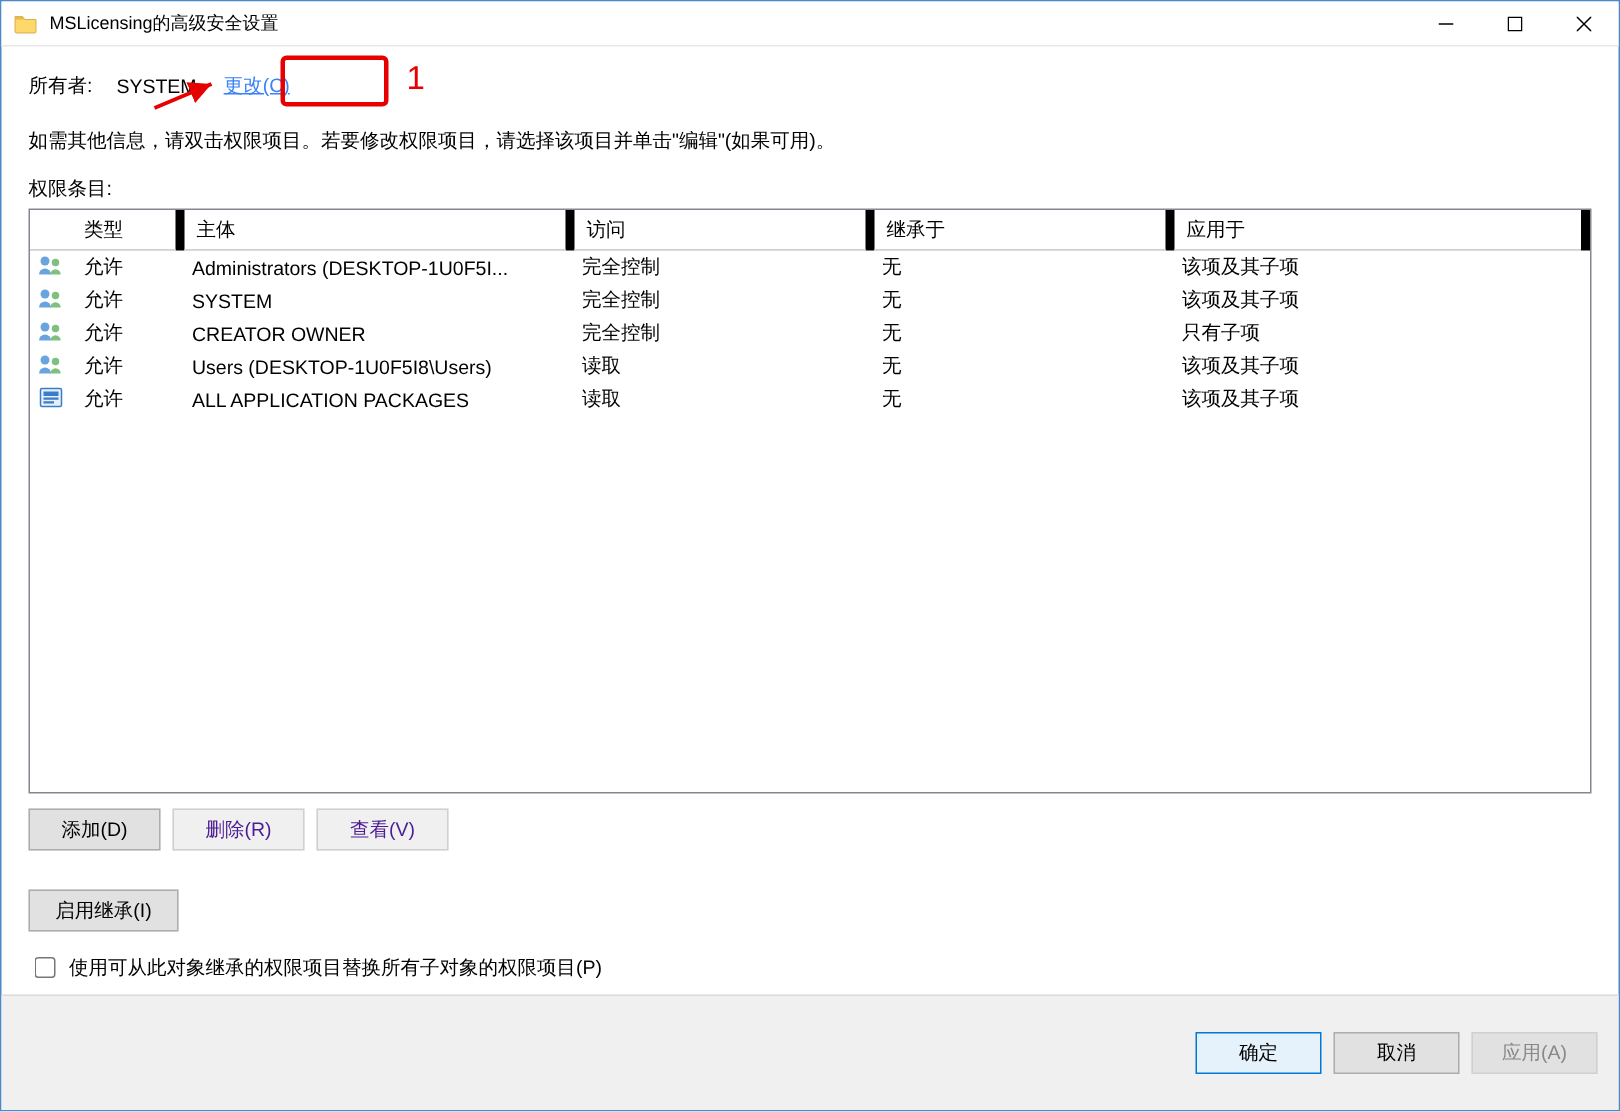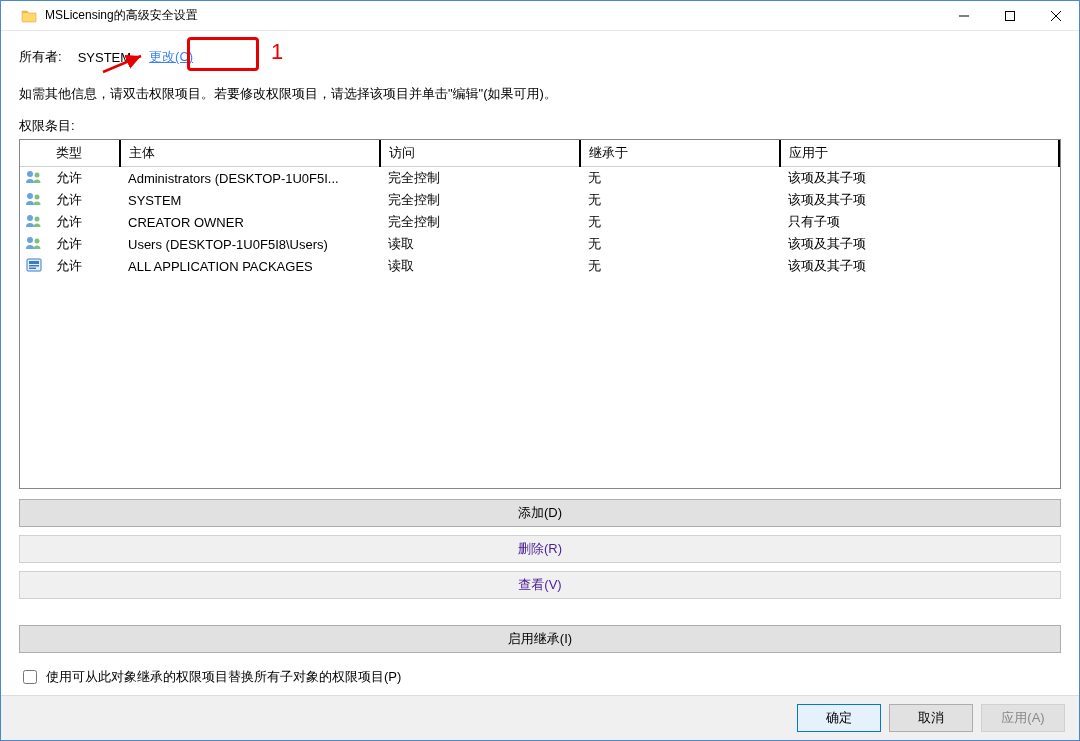--- a/index.html
+++ b/index.html
@@ -17,21 +17,21 @@
     display: flex;
     flex-direction: column;
     position: relative;
     background: #fff;
   }
   
   .titlebar {
     height: 30px;
     display: flex;
     align-items: center;
-    padding: 0 0 0 20px;
+    padding: 0 0 0 8px;
     background: #fff;
     border-bottom: 1px solid #e8e8e8;
   }
   .titlebar .folder-icon {
     width: 16px; height: 16px;
     margin-right: 8px;
   }
   .titlebar .title {
     flex: 1;
     font-size: 12px;
@@ -128,37 +128,37 @@
   table.perm {
     width: 100%;
     border-collapse: collapse;
     font-size: 13px;
   }
   table.perm th {
     text-align: left;
     font-weight: normal;
     padding: 4px 8px;
     border-bottom: 1px solid #d0d0d0;
-    border-right: 2px solid #000000;
+    border-right: 6px solid #000000;
     background: #fff;
   }
   table.perm th.icon-col { width: 28px; padding:4px 2px; border-right:none;}
   table.perm th.type-col { width: 72px; }
   table.perm th.principal-col { width: 260px; }
   table.perm th.access-col { width: 200px; }
   table.perm th.inherit-col { width: 200px; }
   table.perm td {
     padding: 2px 8px;
     vertical-align: middle;
     white-space: nowrap;
   }
   table.perm td.icon-cell { width:28px; padding:2px 4px; text-align:center;}
 
   
-  .btn-row { display:flex; gap:8px; margin-top:10px;flex-direction:column; }
+  .btn-row { display:flex; gap:8px; margin-top:10px; }
   .btn {
     min-width: 88px;
     padding: 4px 14px;
     border: 1px solid #adadad;
     background: #e1e1e1;
     font-size: 13px;
     text-align: center;
     cursor: pointer;
   }
   .btn.disabled {
@@ -173,21 +173,21 @@
   .cb-row {
     display:flex; align-items:center; gap:6px;
     margin-top: 14px;
     font-size: 13px;
   }
   .cb-row input[type=checkbox]{ width:14px; height:14px; }
 
   
   .footer {
     border-top: 1px solid #dcdcdc;
-    padding: 8px 14px;
+    padding: 24px 14px;
     display: flex;
     justify-content: flex-end;
     gap: 8px;
     background:#f0f0f0;
   }
   .footer .btn { min-width: 84px; background:#e1e1e1; }
   .footer .btn.primary { border:1px solid #0078d7; background:#e5f1fb;}
   .footer .btn.disabled { color:#888; }
 
   

